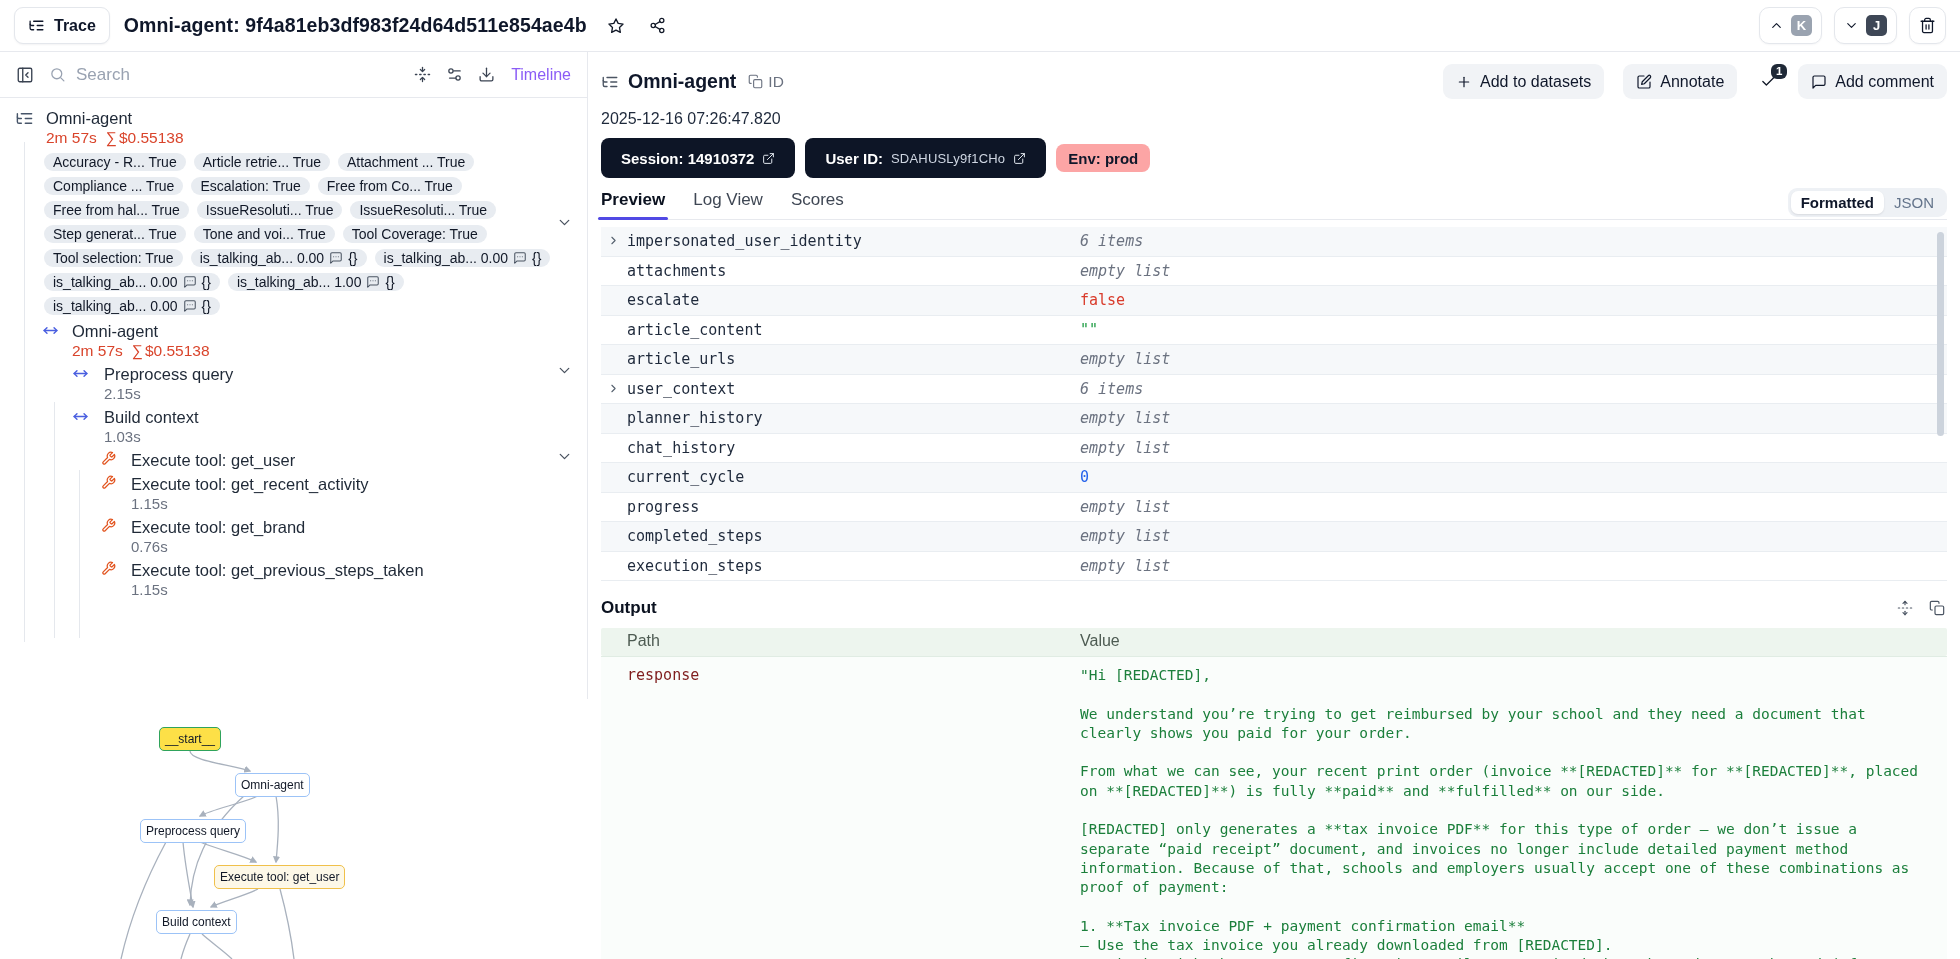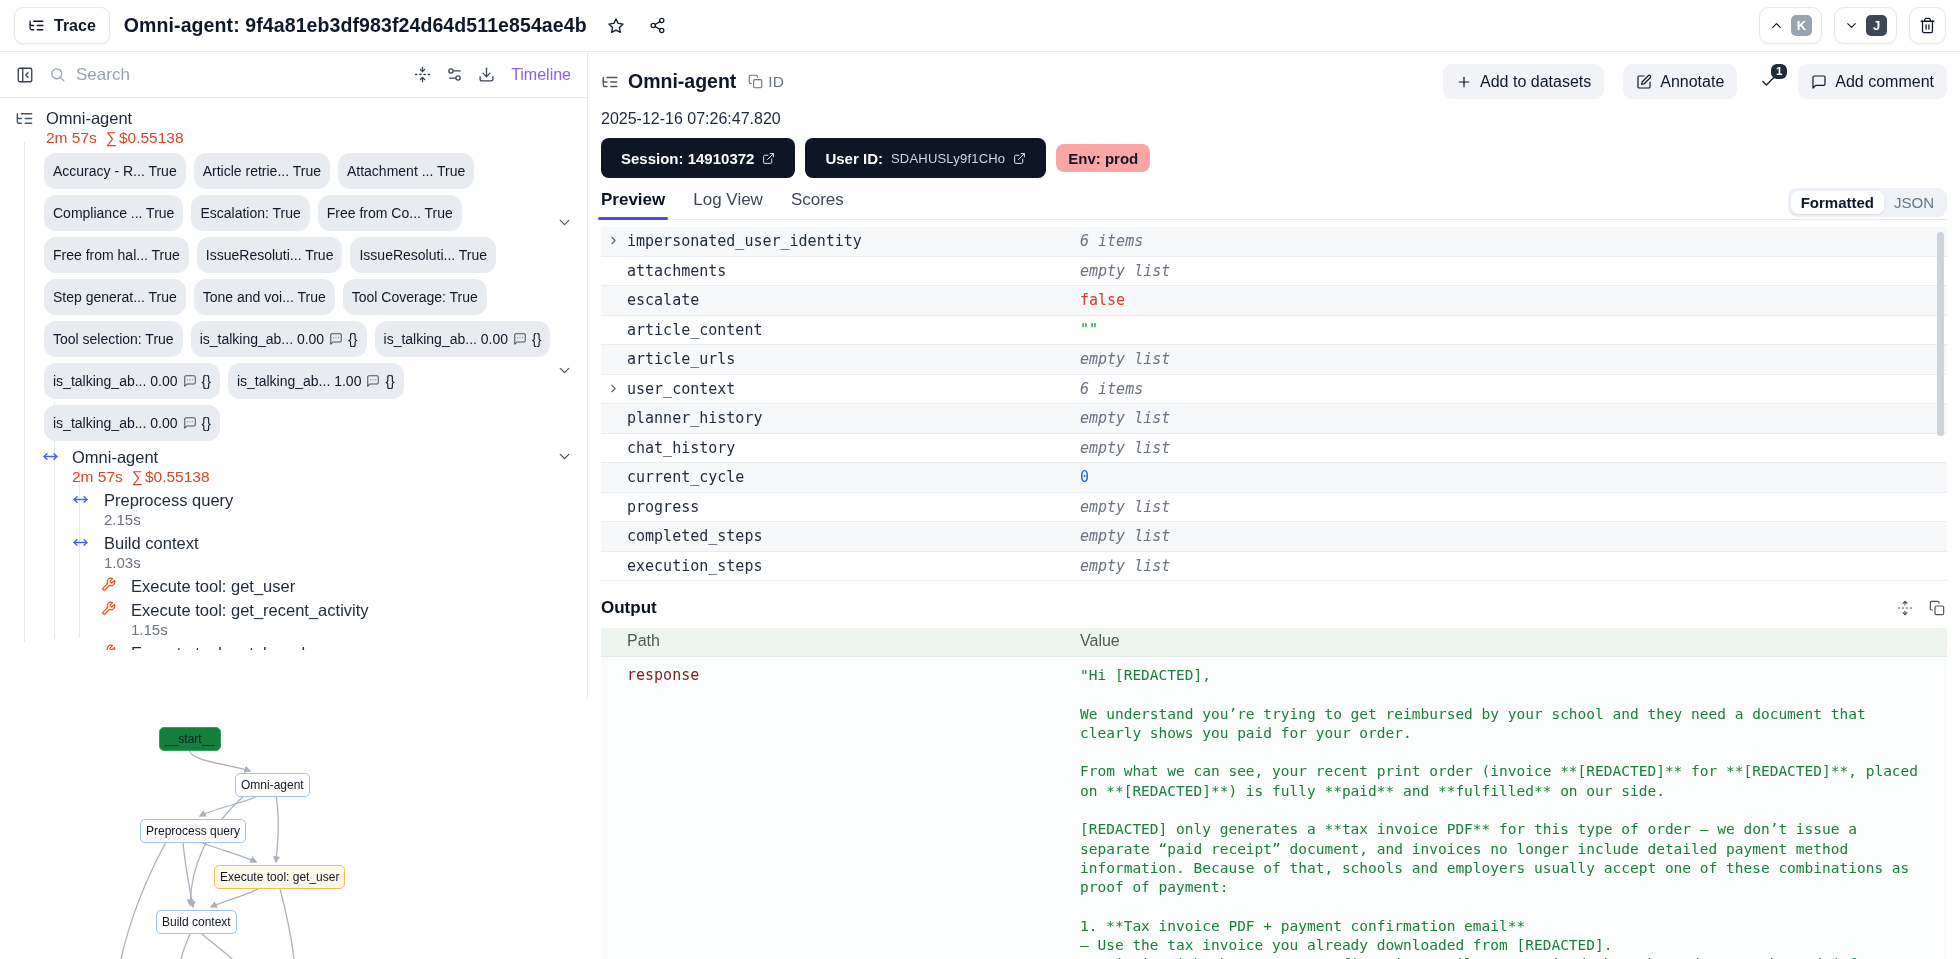--- a/index.html
+++ b/index.html
@@ -39,38 +39,38 @@
   .gl1{left:24px;top:44px;height:500px}
   .gl2{left:54px;top:304px;height:236px}
   .gl3{left:79px;top:372px;height:168px}
   .tree-chev{position:absolute;left:556px;color:#49525f}
   .troot{position:relative;margin-top:4px;padding-left:46px}
   .troot-ic{position:absolute;left:15px;top:1px;color:#475569}
   .tlabel{font-size:16.5px;color:#1f2937;line-height:20px;white-space:nowrap}
   .tcost{font-size:15.5px;color:#d9442b;line-height:19px;white-space:nowrap}
   .tcost .sg{margin:0 2px 0 9px}
   .badges{margin:6px 0 0 44px;width:536px;display:flex;flex-wrap:wrap;gap:6px 8px}
-  .badge{display:inline-flex;align-items:center;gap:4px;background:#e8ecf1;border-radius:12px;height:36px;
+  .badge{display:inline-flex;align-items:center;gap:4px;background:#e8ecf1;border-radius:12px;height:18px;
          padding:0 9px;font-size:14px;color:#111827;white-space:nowrap}
   .badge .ic{color:#4b5563;margin:0 1px}
   .tnode{position:relative;margin-top:4px}
   .tnode.first{margin-top:6px}
   .tnode .nico{position:absolute;top:1px}
   .tnode.lv1{padding-left:72px}.tnode.lv1 .nico{left:42px}
   .tnode.lv2{padding-left:104px}.tnode.lv2 .nico{left:72px}
   .tnode.lv3{padding-left:131px}.tnode.lv3 .nico{left:101px}
   .nico.c-span{color:#4a5fe0}.nico.c-wrench{color:#e2541f}
   .ndur{font-size:15px;color:#6b7280;line-height:19px}
 
   
   .graph{position:absolute;left:0;bottom:0;width:588px;height:260px;background:#fff}
   .graph svg{position:absolute;left:0;top:0}
   .gnode{position:absolute;display:flex;align-items:center;justify-content:center;font-size:12px;color:#111827;
          background:#fff;border:1.5px solid #94a3b8;border-radius:5px;height:24px;padding:0 5px;white-space:nowrap;z-index:2}
-  .gn-start{border-color:#2fa35d;background:#15803d}
+  .gn-start{border-color:#2fa35d;background:#fde047}
   .gn-blue{border-color:#9cc3f7}
   .gn-amber{border-color:#f0c04a;background:#fdf8e8}
 
   
   .m-head{display:flex;align-items:center;gap:9px;margin-top:12px}
   .m-tree-ic{color:#4b5563}
   .m-title{font-size:19.5px;font-weight:700}
   .m-id{display:flex;align-items:center;gap:5px;color:#6b7280;font-size:15.5px;margin-left:3px}
   .abtn{display:flex;align-items:center;gap:8px;height:35px;padding:0 13px;border-radius:9px;background:#f1f3f6;
         font-size:16px;font-weight:500;color:#0f172a;white-space:nowrap}

